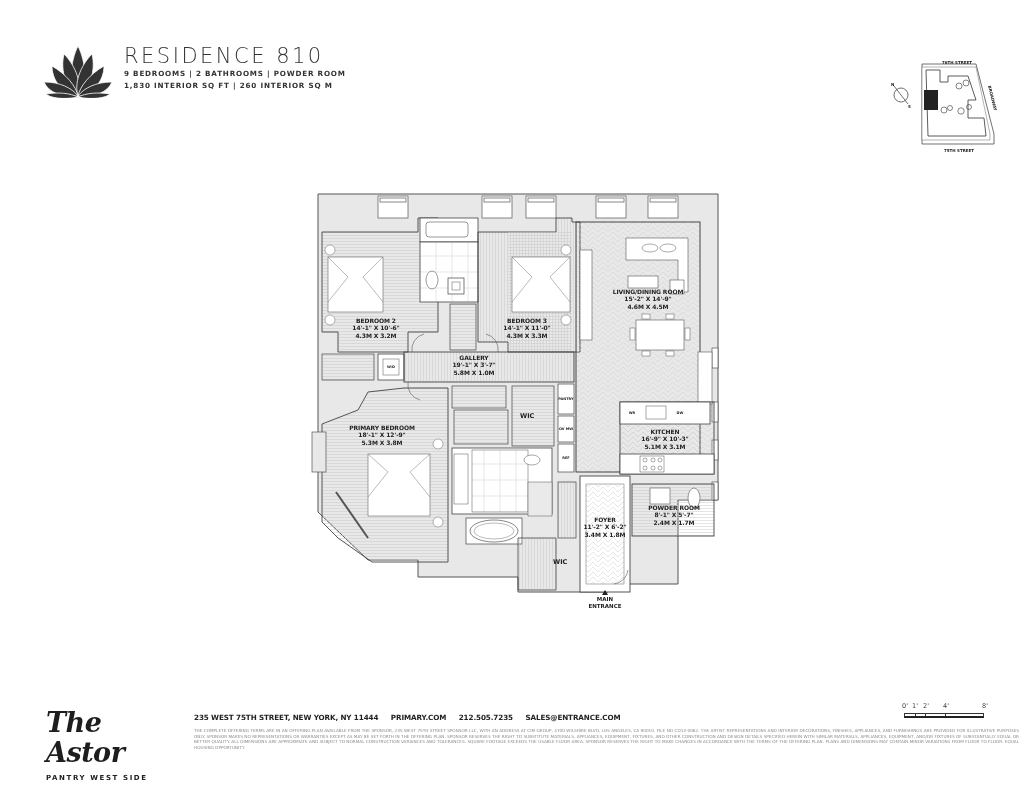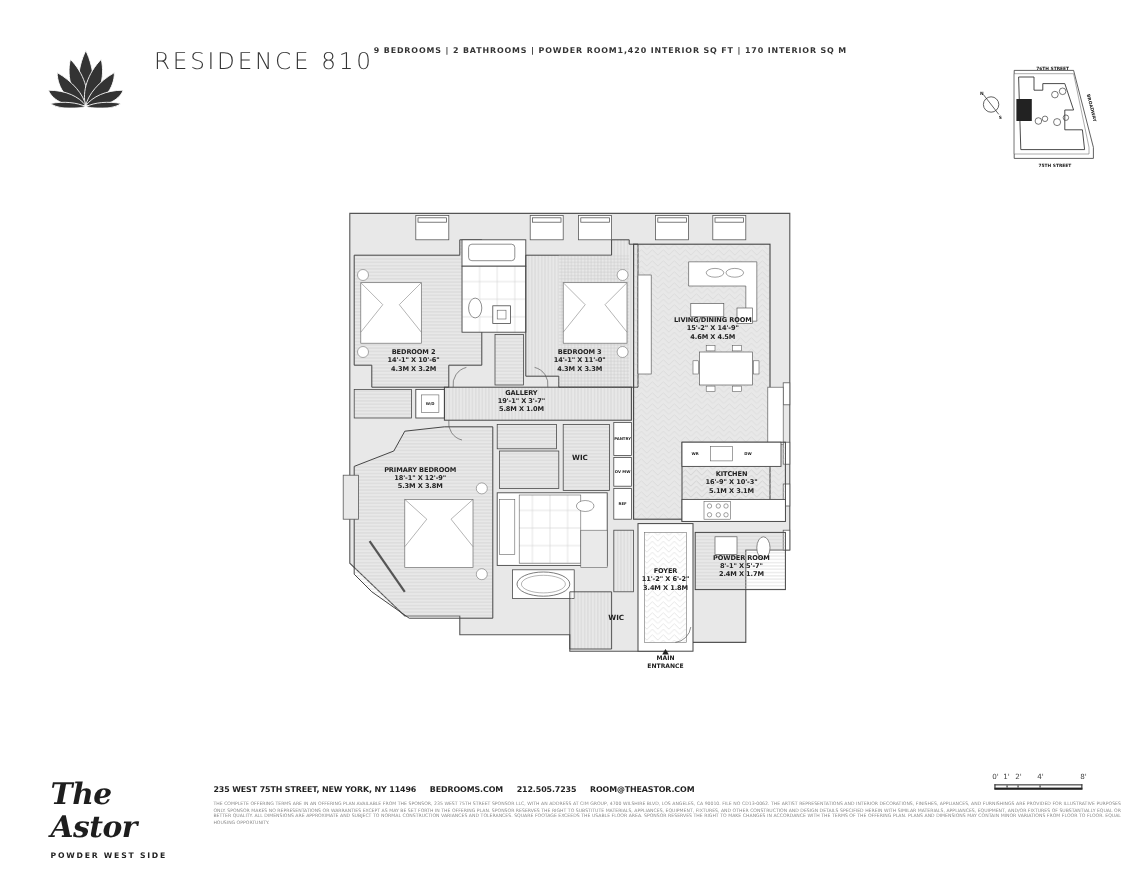--- a/index.html
+++ b/index.html
@@ -1,21 +1,21 @@
 <!DOCTYPE html>
 <html><head>
 <meta charset="utf-8">
 <style>
   * { box-sizing: border-box; margin: 0; padding: 0; }
   html, body { width: 1035px; height: 800px; background: #ffffff; overflow: hidden; }
   body { position: relative; font-family: "Liberation Sans", sans-serif; color: #2a2a2a; }
 
   .header { position: absolute; left: 44px; top: 40px; height: 60px; display: flex; align-items: flex-start; }
   .logo-mark { width: 68px; height: 56px; margin-right: 12px; margin-top: 2px; }
-  .title-block { display: flex; flex-direction: row; margin-left: 16px; }
+  .title-block { display: flex; flex-direction: column; }
   .res-title { font-family: "DejaVu Sans", sans-serif; font-weight: 200; font-size: 21px; letter-spacing: 2.5px; color: #333; line-height: 24px; margin-top: 4px; }
   .res-sub { font-family: "DejaVu Sans", sans-serif; font-size: 7.2px; letter-spacing: 0.8px; color: #333; line-height: 12px; font-weight: bold; }
 
   .keymap { position: absolute; left: 876px; top: 52px; width: 140px; height: 105px; }
 
   .plan { position: absolute; left: 308px; top: 192px; width: 426px; height: 420px; }
   .room-label { position: absolute; text-align: center; font-family: "DejaVu Sans", sans-serif; font-size: 6px; font-weight: bold; line-height: 7.4px; color: #222; letter-spacing: -0.1px; white-space: nowrap; }
   .tiny-label { position: absolute; font-family: "DejaVu Sans", sans-serif; font-size: 3.5px; font-weight: bold; color: #222; text-align: center; white-space: nowrap; }
   .wic-label { position: absolute; font-family: "DejaVu Sans", sans-serif; font-size: 6.5px; font-weight: bold; color: #222; }
 
@@ -48,21 +48,21 @@
       <path d="M34 54 C50 52 60 38 60 24 C46 32 36 44 34 54 Z"></path>
       <path d="M34 54 C18 56 4 50 0 40 C16 40 28 46 34 54 Z"></path>
       <path d="M34 54 C50 56 64 50 68 40 C52 40 40 46 34 54 Z"></path>
       <path d="M34 55 C20 58 6 56 2 52 C14 50 26 51 34 55 Z"></path>
       <path d="M34 55 C48 58 62 56 66 52 C54 50 42 51 34 55 Z"></path>
     </g>
   </svg>
   <div class="title-block">
     <div class="res-title">RESIDENCE 810</div>
     <div class="res-sub">9 BEDROOMS | 2 BATHROOMS | POWDER ROOM</div>
-    <div class="res-sub">1,420 INTERIOR SQ FT | 170 INTERIOR SQ M</div>
+    <div class="res-sub">1,830 INTERIOR SQ FT | 260 INTERIOR SQ M</div>
   </div>
 </div>
 
 <svg class="keymap" viewBox="0 0 140 105">
   <text x="66" y="12" font-size="4" font-weight="bold" font-family="DejaVu Sans, sans-serif" fill="#222">76TH STREET</text>
   <path d="M46 12 L100 12 L118 82 L118 92 L46 92 Z" fill="none" stroke="#333" stroke-width="0.7"></path>
   <path d="M46 15 L100 15 L114 82 L114 88 L46 88 Z" fill="#fff" stroke="#666" stroke-width="0.5"></path>
   <path d="M50 18 L64 18 L64 30 L72 30 L72 24 L92 24 L100 48 L92 48 L92 66 L108 66 L110 84 L52 84 Z" fill="none" stroke="#333" stroke-width="0.8"></path>
   <rect x="48" y="38" width="14" height="20" fill="#222"></rect>
   <circle cx="83" cy="34" r="3" fill="none" stroke="#333" stroke-width="0.6"></circle>
@@ -280,27 +280,27 @@
 
 <div class="entrance">
   <span class="entrance-arrow"></span>
   <div>MAIN</div>
   <div>ENTRANCE</div>
 </div>
 
 <div class="footer">
   <div class="brand">
     <div class="brand-script">The Astor</div>
-    <div class="brand-sub">POWDER WEST SIDE</div>
+    <div class="brand-sub">PANTRY WEST SIDE</div>
   </div>
   <div class="contact">
-    <span>235 WEST 75TH STREET, NEW YORK, NY 11496</span>
-    <span>BEDROOMS.COM</span>
+    <span>235 WEST 75TH STREET, NEW YORK, NY 11444</span>
+    <span>PRIMARY.COM</span>
     <span>212.505.7235</span>
-    <span>ROOM@THEASTOR.COM</span>
+    <span>SALES@ENTRANCE.COM</span>
   </div>
   <div class="legal">The complete offering terms are in an offering plan available from the sponsor, 235 West 75th Street Sponsor LLC, with an address at CIM Group, 4700 Wilshire Blvd, Los Angeles, CA 90010. File No CD13-0062. The artist representations and interior decorations, finishes, appliances, and furnishings are provided for illustrative purposes only. Sponsor makes no representations or warranties except as may be set forth in the offering plan. Sponsor reserves the right to substitute materials, appliances, equipment, fixtures, and other construction and design details specified herein with similar materials, appliances, equipment, and/or fixtures of substantially equal or better quality. All dimensions are approximate and subject to normal construction variances and tolerances. Square footage exceeds the usable floor area. Sponsor reserves the right to make changes in accordance with the terms of the offering plan. Plans and dimensions may contain minor variations from floor to floor. Equal housing opportunity.</div>
 </div>
 
 <div class="scale">
   <span class="scale-tick" style="left:2px;">0'</span>
   <span class="scale-tick" style="left:12px;">1'</span>
   <span class="scale-tick" style="left:23px;">2'</span>
   <span class="scale-tick" style="left:43px;">4'</span>
   <span class="scale-tick" style="left:82px;">8'</span>

